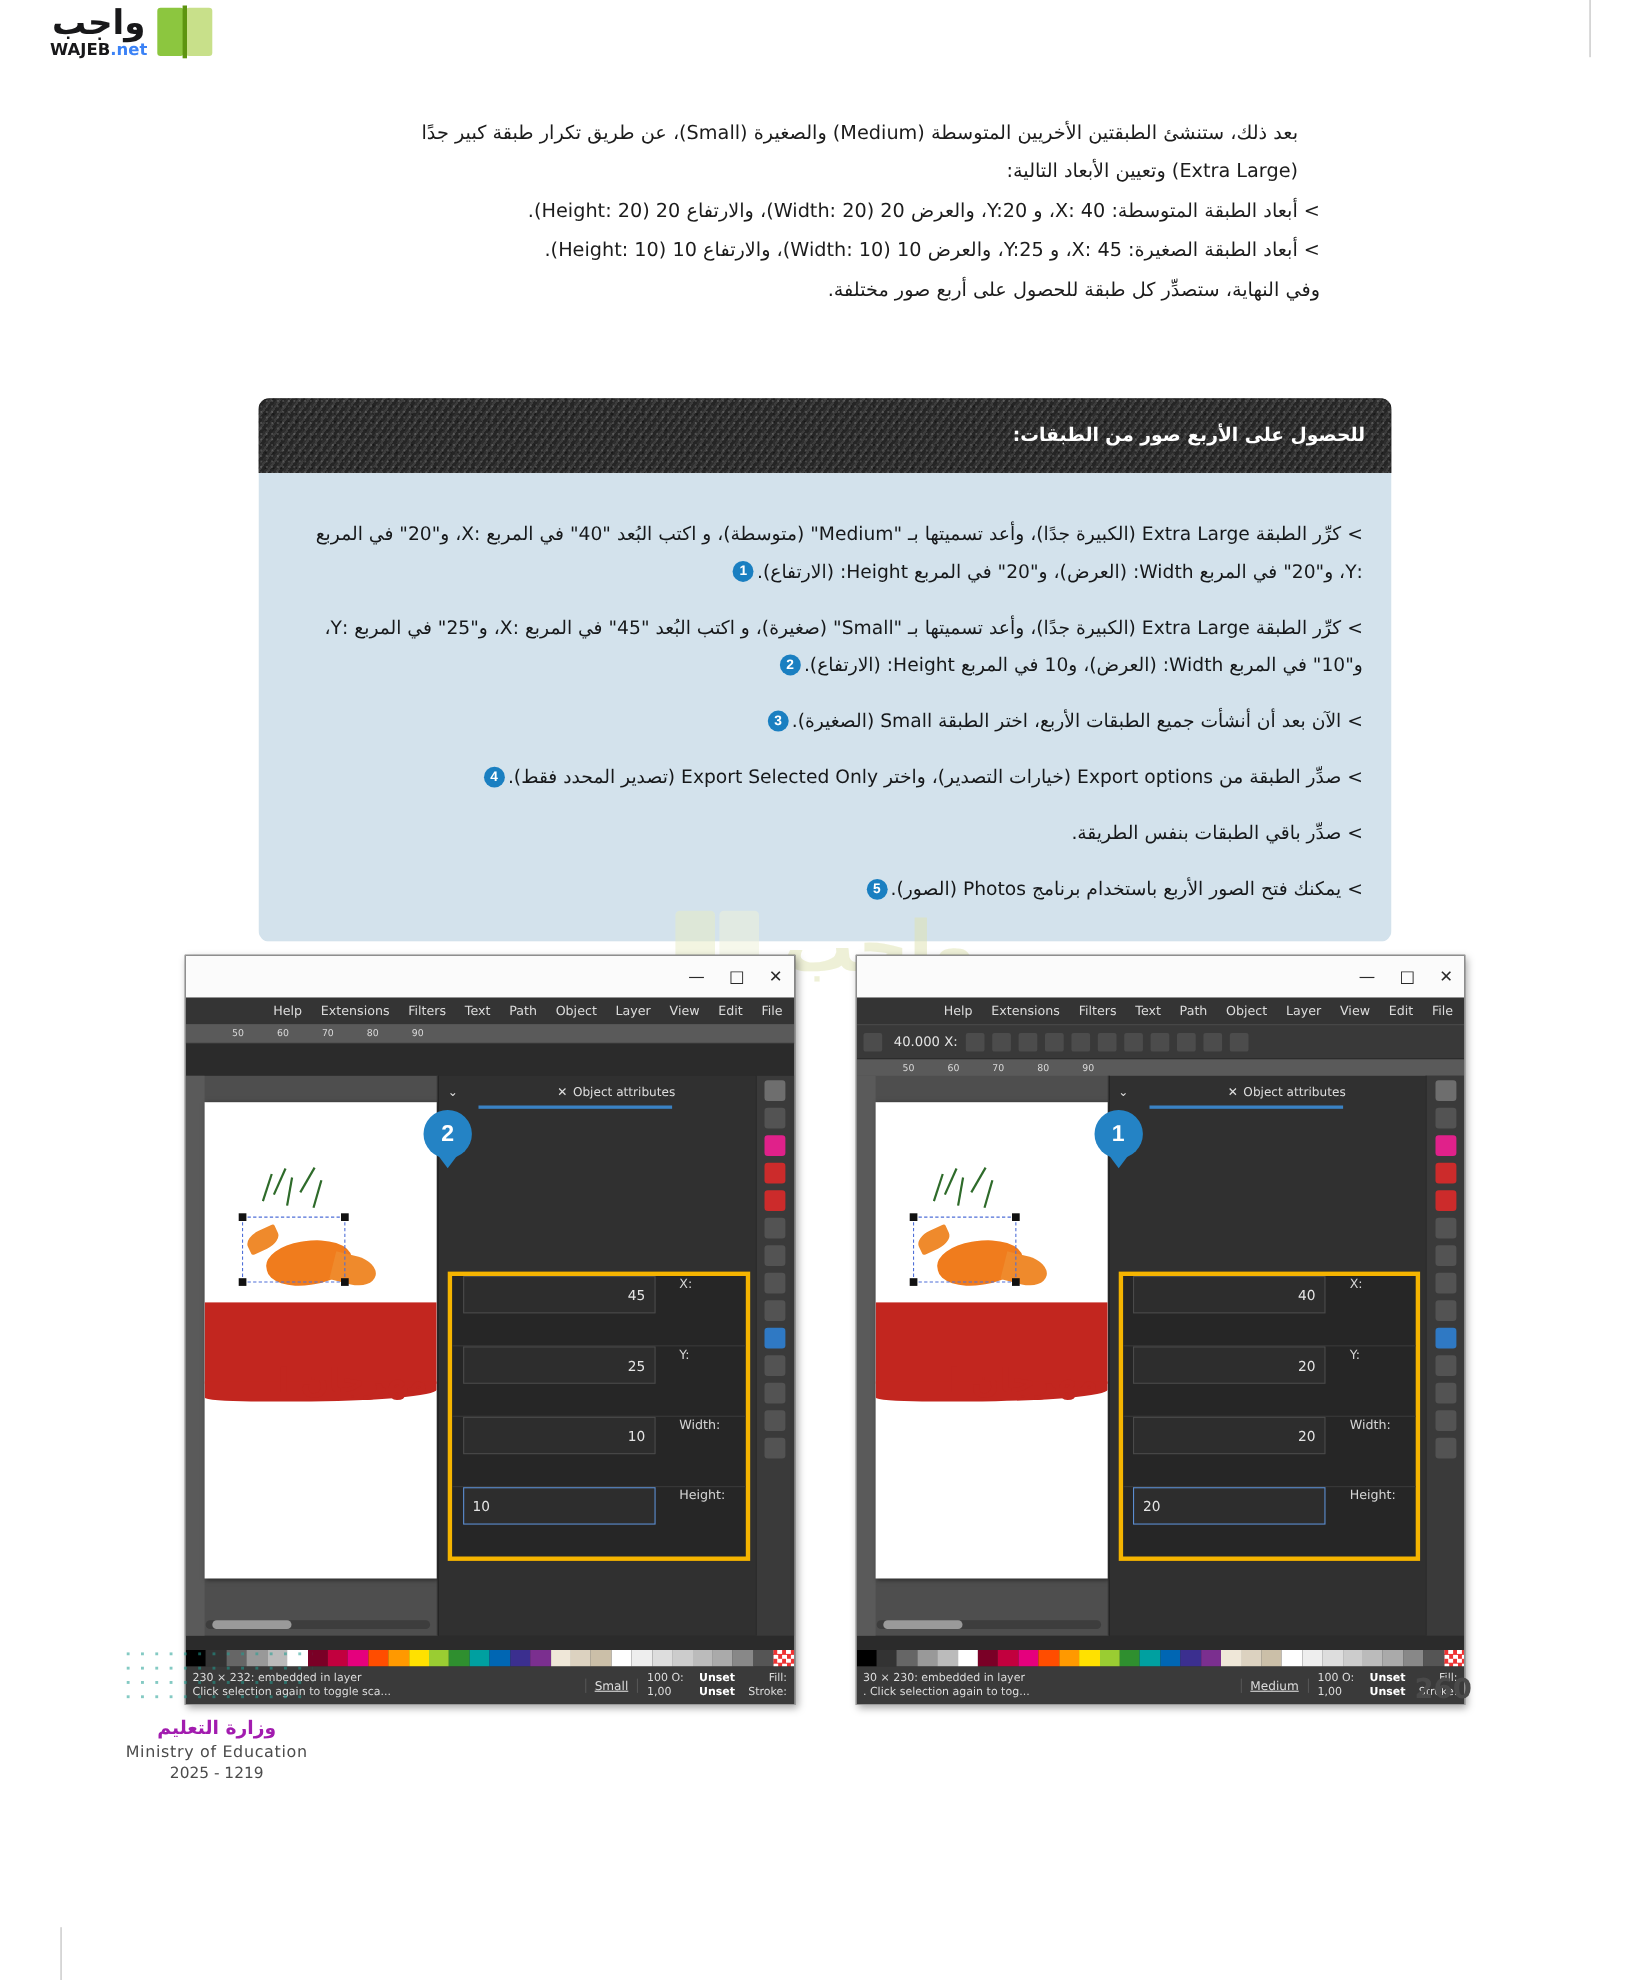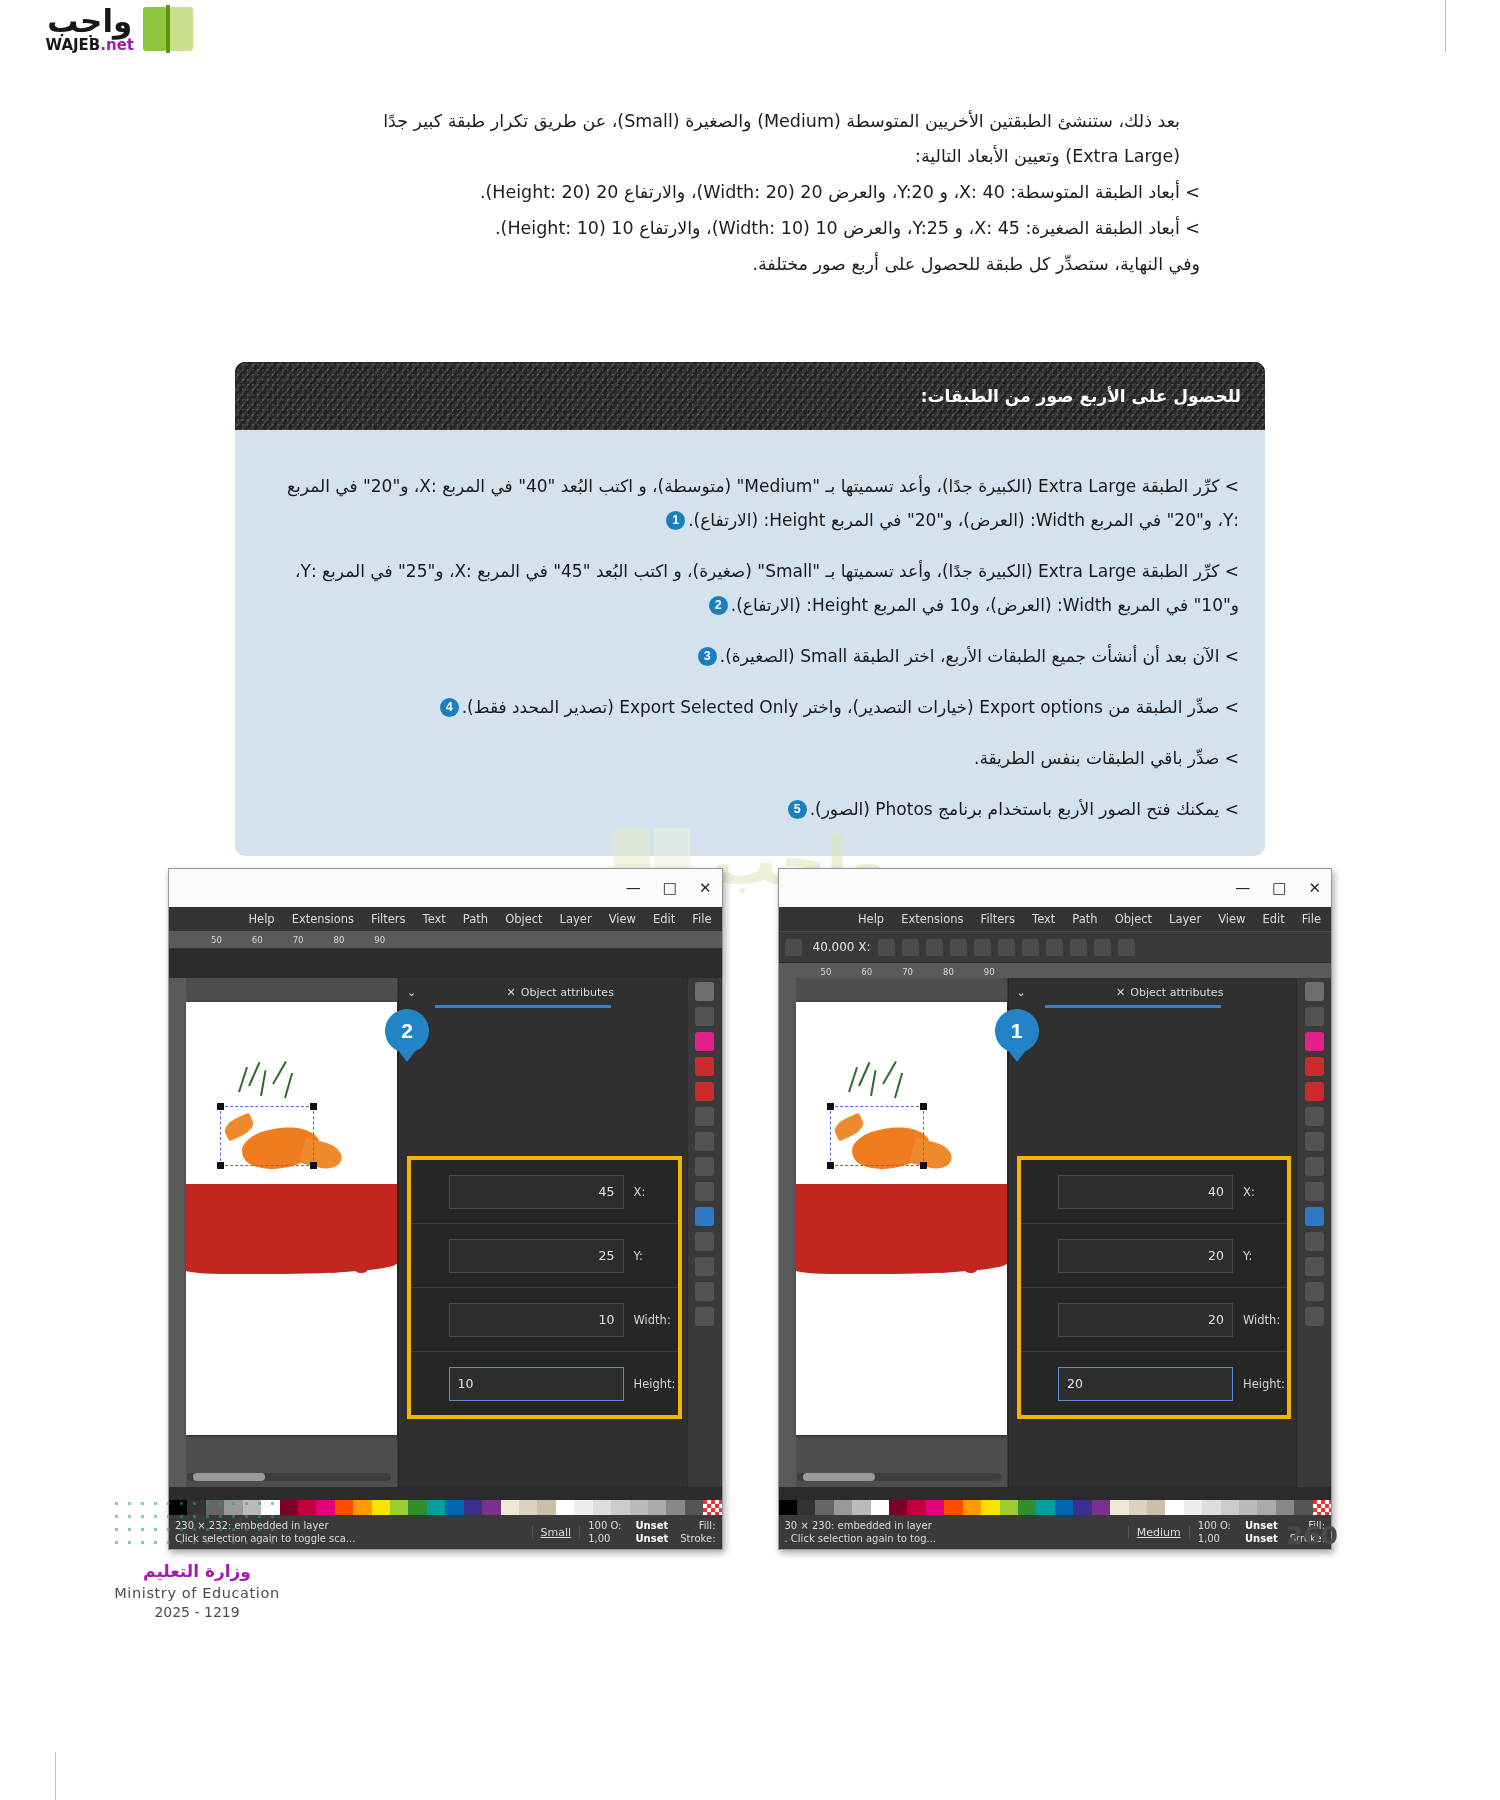--- a/index.html
+++ b/index.html
@@ -46,21 +46,21 @@
   .wajeb-ar {
     font-size: 31px;
     color: #18181a;
     letter-spacing: -1px;
   }
   .wajeb-en {
     font-size: 15px;
     color: #18181a;
     margin-top: 1px;
   }
-  .wajeb-en .dotnet { color: #a21caf; }
+  .wajeb-en .dotnet { color: #3b82f6; }
   .book-icon {
     width: 56px;
     height: 56px;
     position: relative;
   }
   .book-icon .leaf {
     position: absolute;
     top: 6px;
     width: 24px;
     height: 44px;
@@ -416,26 +416,25 @@
     position: absolute;
     left: 8px;
     right: 40px;
     top: 178px;
     border: 4px solid #f5b400;
     background: #262626;
   }
   .attr-row {
     height: 63px;
     display: flex;
-    align-items: center;
     justify-content: flex-end;
-    gap: 10px;
+    gap: 22px;
     border-bottom: 1px solid #3a3a3a;
     direction: ltr;
-    padding-right: 4px;
+    padding-right: 20px;
   }
   .attr-row:last-child { border-bottom: none; }
   .attr-input {
     width: 175px;
     height: 34px;
     background: #2d2d2d;
     border: 1px solid #4a4a4a;
     color: #e4e4e4;
     font-size: 12.5px;
     display: flex;

